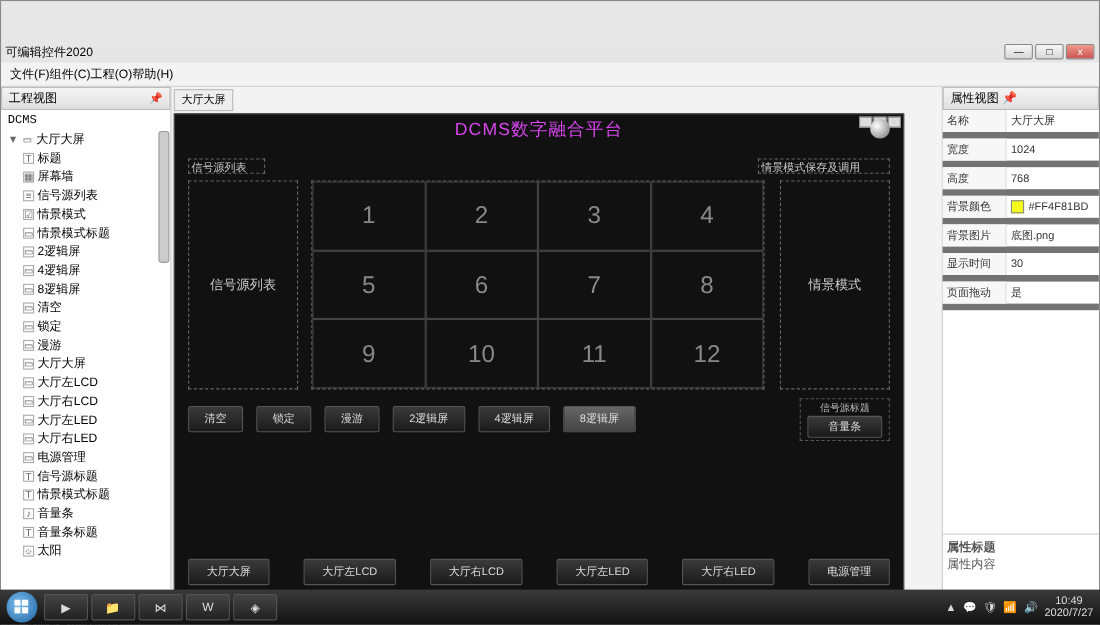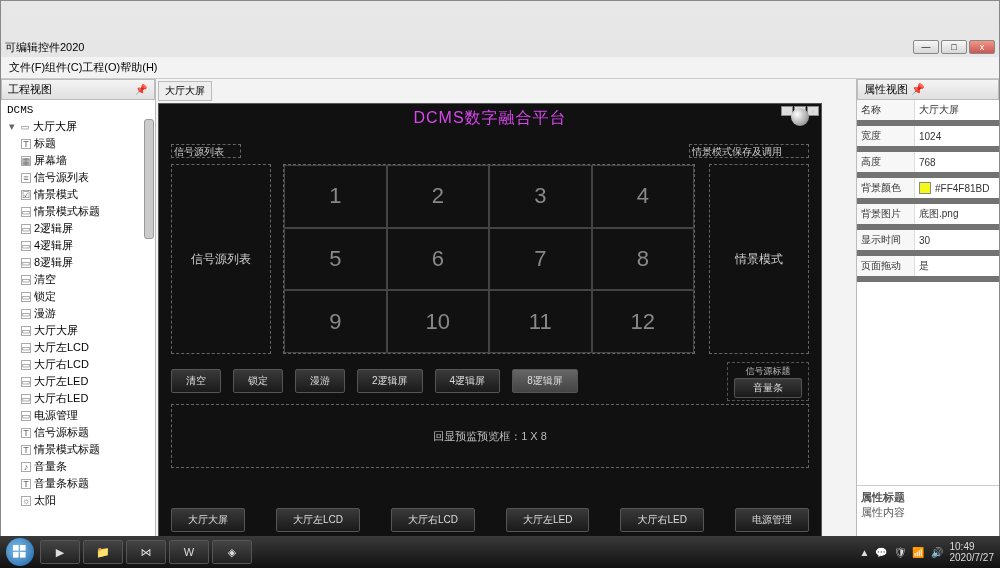--- a/index.html
+++ b/index.html
@@ -61,21 +61,21 @@
 .color-swatch { width:12px; height:12px; background:#F4F81B; border:1px solid #888; display:inline-block; }
 .prop-detail { margin-top:auto; border-top:1px solid #ccc; padding:4px; font-size:11px; color:#555; height:70px; }
 
 .statusbar { height:18px; border-top:1px solid #bbb; background:#f3f3f3; display:flex; align-items:center; padding:0 6px; font-size:10px; gap:6px; color:#444; }
 .statusbar .sq { width:10px; height:10px; border:1px solid #888; }
 
 .taskbar { position:absolute; left:0; right:0; bottom:0; height:32px; background:linear-gradient(#3a3a3a,#111); display:flex; align-items:center; padding:0 6px; color:#ddd; font-size:10px; }
 .taskbar .start { width:28px; height:28px; border-radius:50%; background:radial-gradient(circle at 40% 40%,#7ec0ee,#1a5fa0); margin-right:6px; display:flex; align-items:center; justify-content:center; }
 .taskbar .titem { width:40px; height:24px; background:linear-gradient(#444,#222); border:1px solid #555; margin-right:3px; border-radius:2px; display:flex; align-items:center; justify-content:center; font-size:11px; }
 .taskbar .tray { margin-left:auto; display:flex; align-items:center; gap:6px; }
-.taskbar .clock { text-align:left; line-height:1.1; }
+.taskbar .clock { text-align:center; line-height:1.1; }
 
 .scroll-thumb { position:absolute; right:1px; top:40px; width:10px; height:120px; background:#ccc; border:1px solid #999; border-radius:3px; }
 .left-panel { position:relative; }
 .canvas-mini-btns { position:absolute; right:2px; top:2px; display:flex; gap:1px; }
 .canvas-mini-btns div { width:12px; height:10px; background:#ddd; border:1px solid #888; font-size:7px; display:flex; align-items:center; justify-content:center; }
 </style>
 </head>
 <body>
 
 <div class="window-chrome">
@@ -241,21 +241,20 @@
                 <div class="dark-btn">漫游</div>
                 <div class="dark-btn">2逻辑屏</div>
                 <div class="dark-btn">4逻辑屏</div>
                 <div class="dark-btn sel">8逻辑屏</div>
               </div>
             <div class="vol-group">
               <div class="vlabel">信号源标题</div>
               <div class="dark-btn" style="padding:2px 18px;">音量条</div>
             </div>
           </div>
-          <div class="dashed-box preview-box">回显预监预览框：1 X 8</div>
           <div class="bottom-btn-row" id="bottom-btns">
               <div class="dark-btn">大厅大屏</div>
               <div class="dark-btn">大厅左LCD</div>
               <div class="dark-btn">大厅右LCD</div>
               <div class="dark-btn">大厅左LED</div>
               <div class="dark-btn">大厅右LED</div>
               <div class="dark-btn">电源管理</div>
             </div>
         </div>
       </div>

